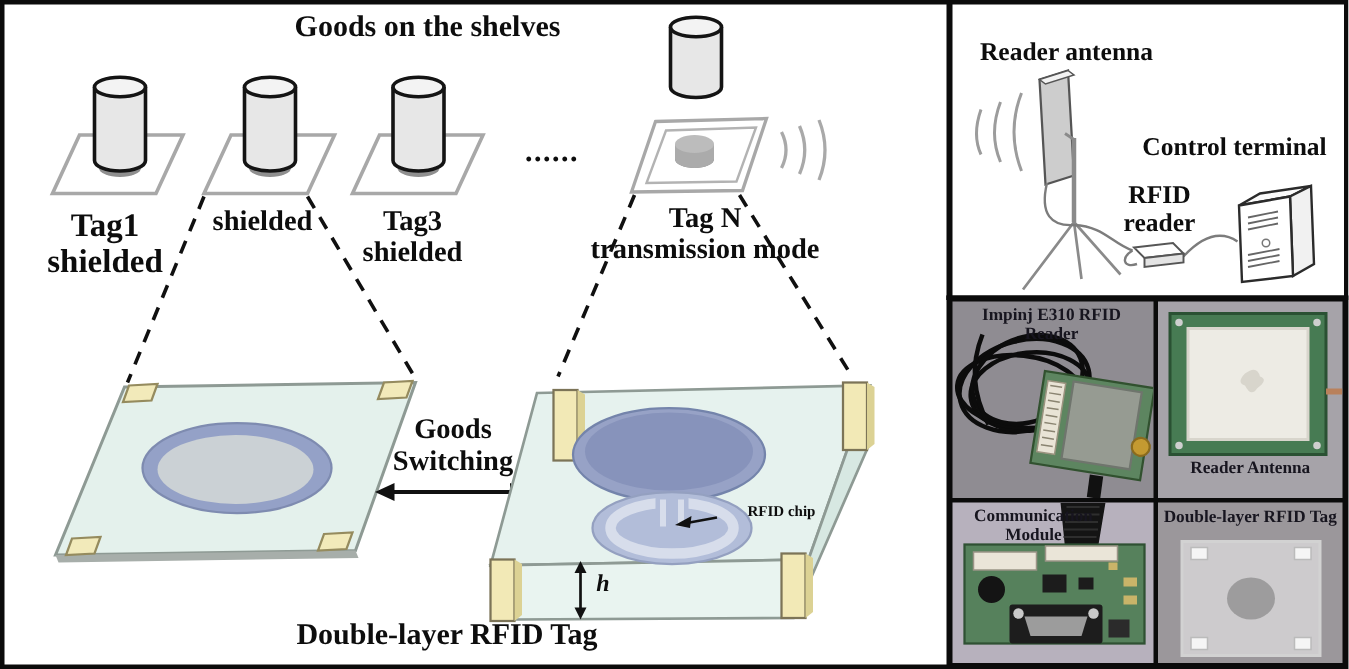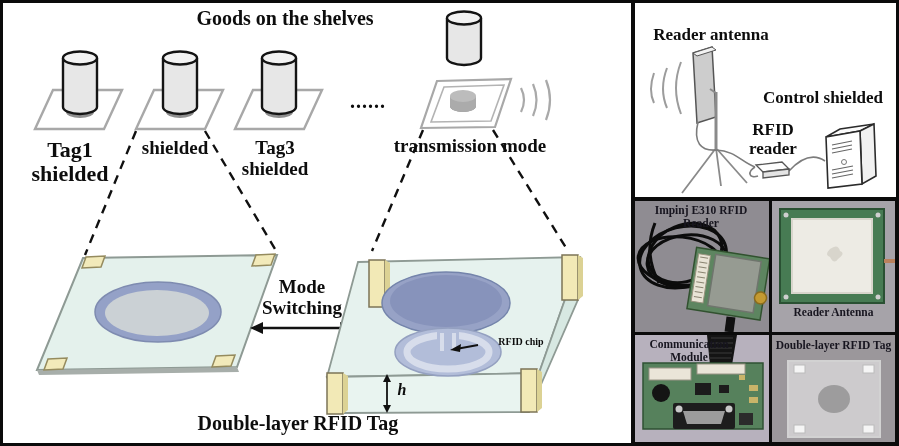--- a/index.html
+++ b/index.html
@@ -144,27 +144,28 @@
     <div>shielded</div>
   </div>
   <div class="lbl" style="left:110px; top:138px; width:130px; font-size:19px;">
     <div>shielded</div>
   </div>
   <div class="lbl" style="left:210px; top:138px; width:130px; font-size:19px;">
     <div>Tag3</div>
     <div>shielded</div>
   </div>
   <div class="lbl" style="left:390px; top:136px; width:160px; font-size:19px;">
+    <div>Tag N</div>
     <div>transmission mode</div>
   </div>
 
   <div class="lbl" style="left:338px; top:90px; width:60px; font-size:20px; letter-spacing:1px;">......</div>
 
   <div class="lbl" style="left:246px; top:277px; width:112px; font-size:19px;">
-    <div>Mode</div>
+    <div>Goods</div>
     <div>Switching</div>
   </div>
 
   <div class="lbl" style="left:481px; top:336px; width:80px; font-size:10px; text-align:center;">RFID chip</div>
 
   <div class="lbl" style="left:392px; top:381px; width:20px; font-size:16px; font-style:italic;">h</div>
 
   <div class="lbl" style="left:178px; top:412px; width:240px; font-size:20px;">Double-layer RFID Tag</div>
 
   <div class="setup-panel">
@@ -193,21 +194,21 @@
       <g>
         <polygon points="191,137 225,131 239,124 205,129" fill="#fbfbfb" stroke="#2b2b2b" stroke-width="1.6"></polygon>
         <polygon points="225,131 239,124 241,176 227,184" fill="#f1f1f1" stroke="#2b2b2b" stroke-width="1.6"></polygon>
         <polygon points="191,137 225,131 227,184 193,188" fill="#ffffff" stroke="#2b2b2b" stroke-width="1.6"></polygon>
         <path d="M197,145 L217,141 M197,149 L217,145 M197,153 L217,149" stroke="#666666" stroke-width="1.2"></path>
         <circle cx="209" cy="162" r="2.5" fill="none" stroke="#777777" stroke-width="1"></circle>
         <path d="M197,170 L218,166 M197,174 L218,170 M197,178 L218,174" stroke="#666666" stroke-width="1.2"></path>
       </g>
     </svg>
     <div class="lbl" style="left:14px; top:26px; width:124px; font-size:17px;">Reader antenna</div>
-    <div class="lbl" style="left:118px; top:89px; width:140px; font-size:17px;">Control shielded</div>
+    <div class="lbl" style="left:118px; top:89px; width:140px; font-size:17px;">Control terminal</div>
     <div class="lbl" style="left:102px; top:121px; width:72px; font-size:17px;">
       <div>RFID</div>
       <div>reader</div>
     </div>
   </div>
 
   <div class="photos-panel">
 
     <div class="photo ph-reader">
       <svg width="134" height="131" viewBox="0 0 134 131">

